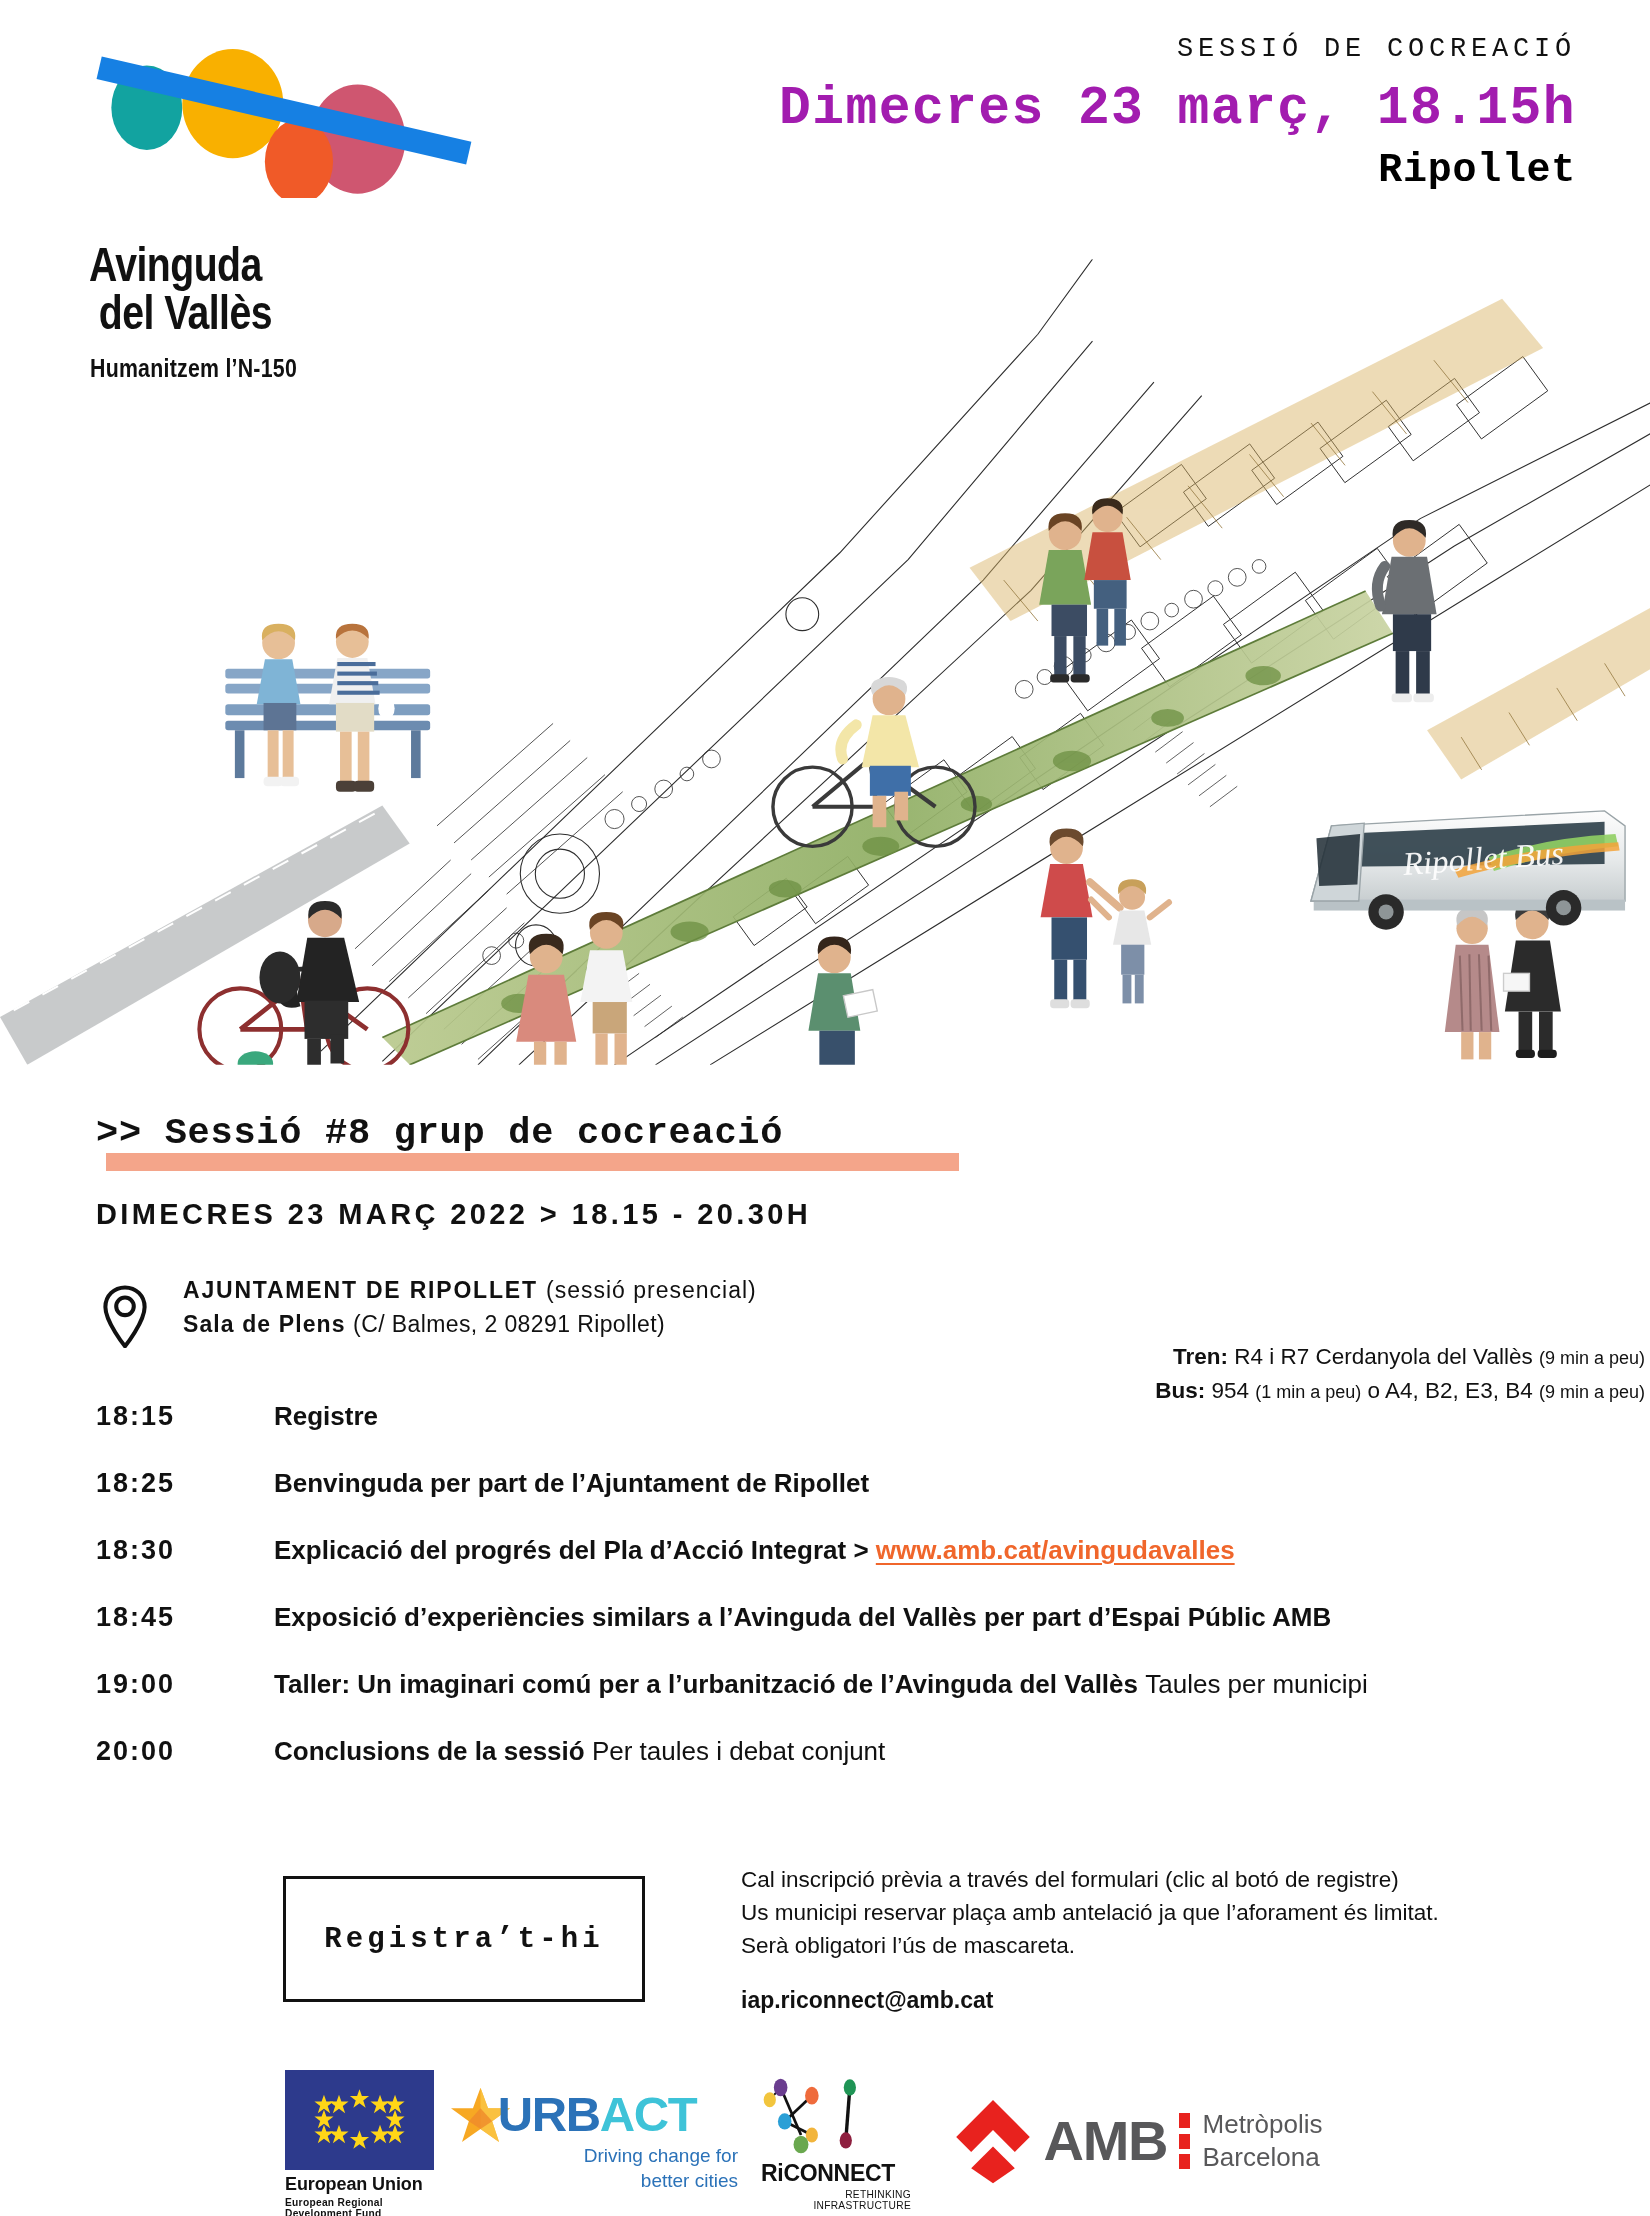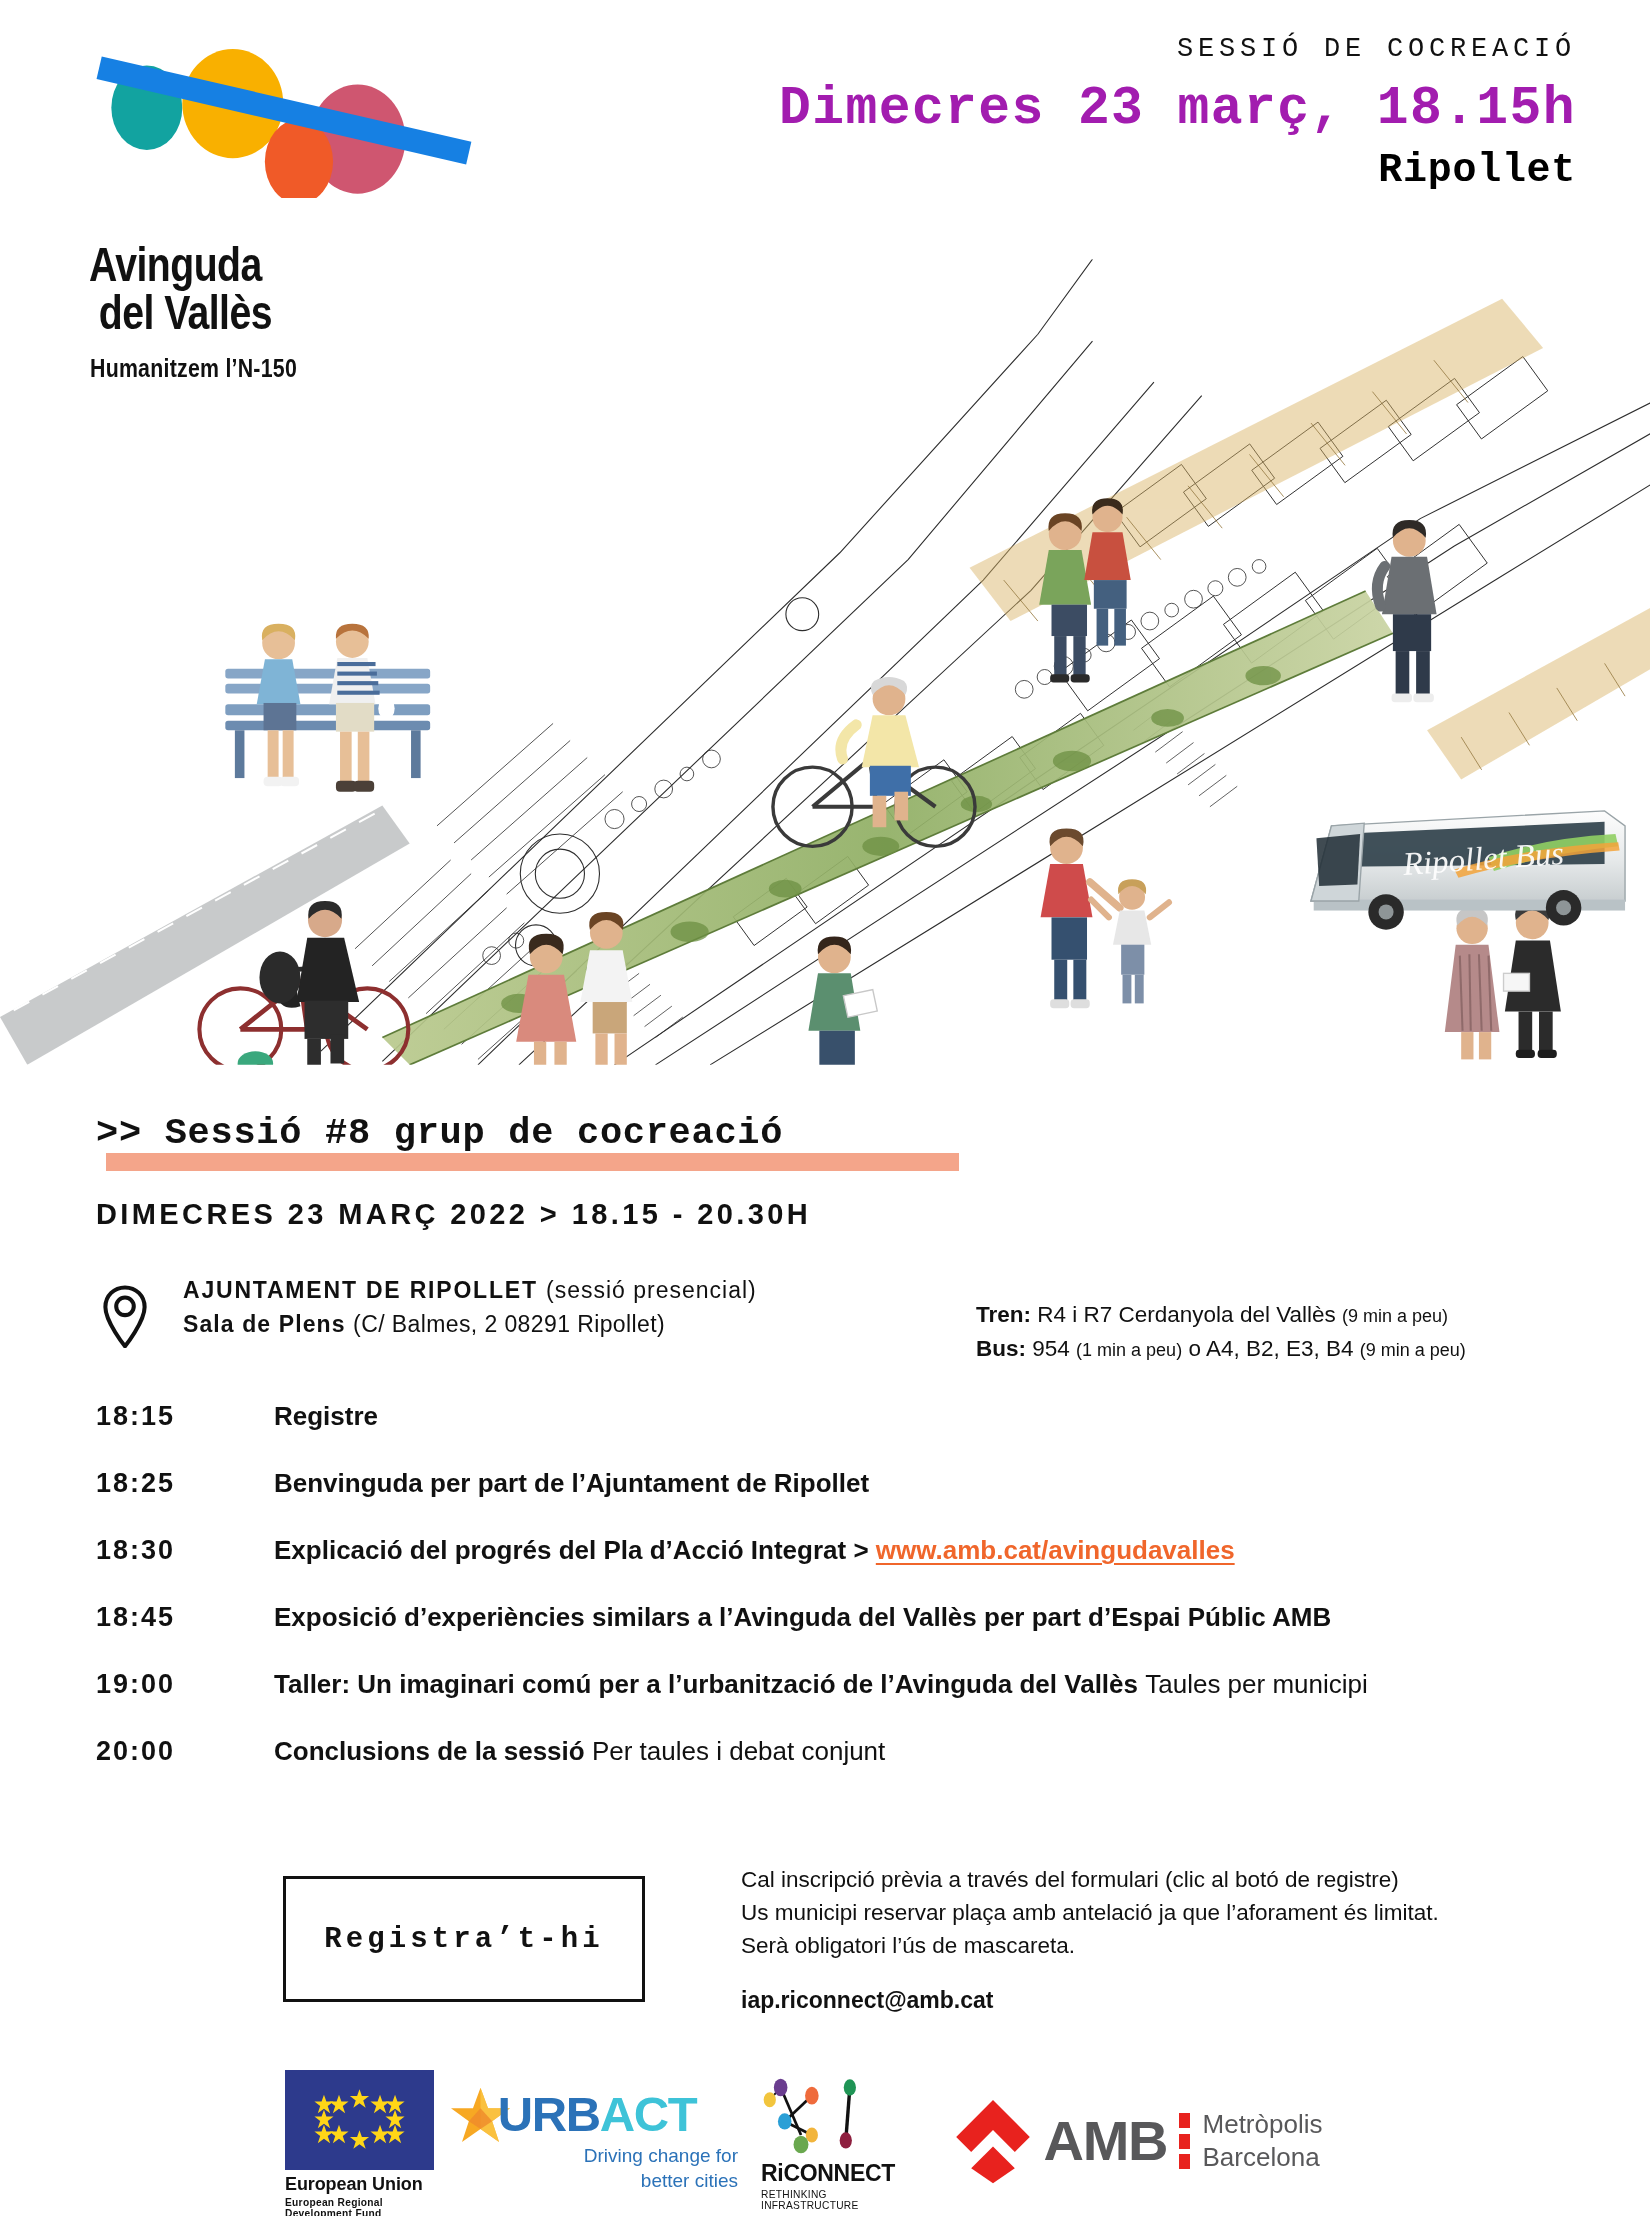--- a/index.html
+++ b/index.html
@@ -73,21 +73,21 @@
 
   
   #venue-block{left:96px;top:1275px;width:819px;}
   #pin-icon{position:absolute;left:5.5px;top:9.6px;width:46px;height:63px;}
   #venue-text{margin-left:87px;}
   .venue-l1{font-size:23px;font-weight:700;letter-spacing:1.8px;line-height:1.35;color:#111;}
   .venue-l1 .soft{font-weight:400;letter-spacing:1px;}
   .venue-l2{font-size:23px;font-weight:700;letter-spacing:1.1px;line-height:1.35;color:#111;margin-top:2.7px;}
   .venue-l2 .soft{font-weight:400;letter-spacing:0.4px;}
 
-  #transport-block{left:976px;top:1298px;width:669px;}
+  #transport-block{left:976px;top:1340px;width:669px;text-align:right;}
   .transport-line{font-size:22.5px;line-height:1.5;color:#111;white-space:nowrap;}
   .transport-line b{font-weight:700;}
   .transport-line .tiny{font-size:18px;}
 
   
   #agenda{left:96px;top:1401px;width:1488px;}
   .agenda-row{display:flex;align-items:baseline;height:67px;}
   .agenda-time{
     width:178px;flex:0 0 178px;
     font-size:27px;font-weight:700;letter-spacing:2px;color:#111;
@@ -127,21 +127,21 @@
   #logo-urbact{left:451px;top:15px;width:287px;}
   #urbact-row{display:flex;align-items:center;}
   #urbact-word{font-size:49px;font-weight:700;letter-spacing:-1.4px;line-height:1;margin-left:-12.3px;}
   #urbact-word .urb{color:#2b72b8;}
   #urbact-word .act{color:#3ec3d8;}
   .urbact-tag{color:#2b72b8;font-size:19px;font-weight:400;text-align:right;line-height:1.3;}
 
   
   #logo-riconnect{left:761px;top:8.2px;width:150px;}
   #riconnect-word{font-size:23px;font-weight:700;letter-spacing:-0.3px;color:#111;margin-top:4.1px;}
-  #riconnect-sub{font-size:10.2px;font-weight:400;letter-spacing:0.3px;color:#111;margin-top:2px;}
+  #riconnect-sub{font-size:10.2px;font-weight:400;letter-spacing:0.3px;color:#111;margin-top:2px;text-align:right;}
 
   
   #logo-amb{left:952px;top:26px;width:437px;}
   #amb-row{display:flex;align-items:center;}
   #amb-word{font-size:56px;font-weight:700;color:#58585a;letter-spacing:-1.4px;line-height:1;margin-left:9.6px;}
   #amb-dots{display:flex;flex-direction:column;gap:5.5px;margin:0 12.3px;}
   .amb-dot{width:11px;height:15px;background:#e8221e;}
   #amb-tag{color:#58585a;font-size:26px;line-height:1.28;font-weight:400;}
 </style>
 </head>

